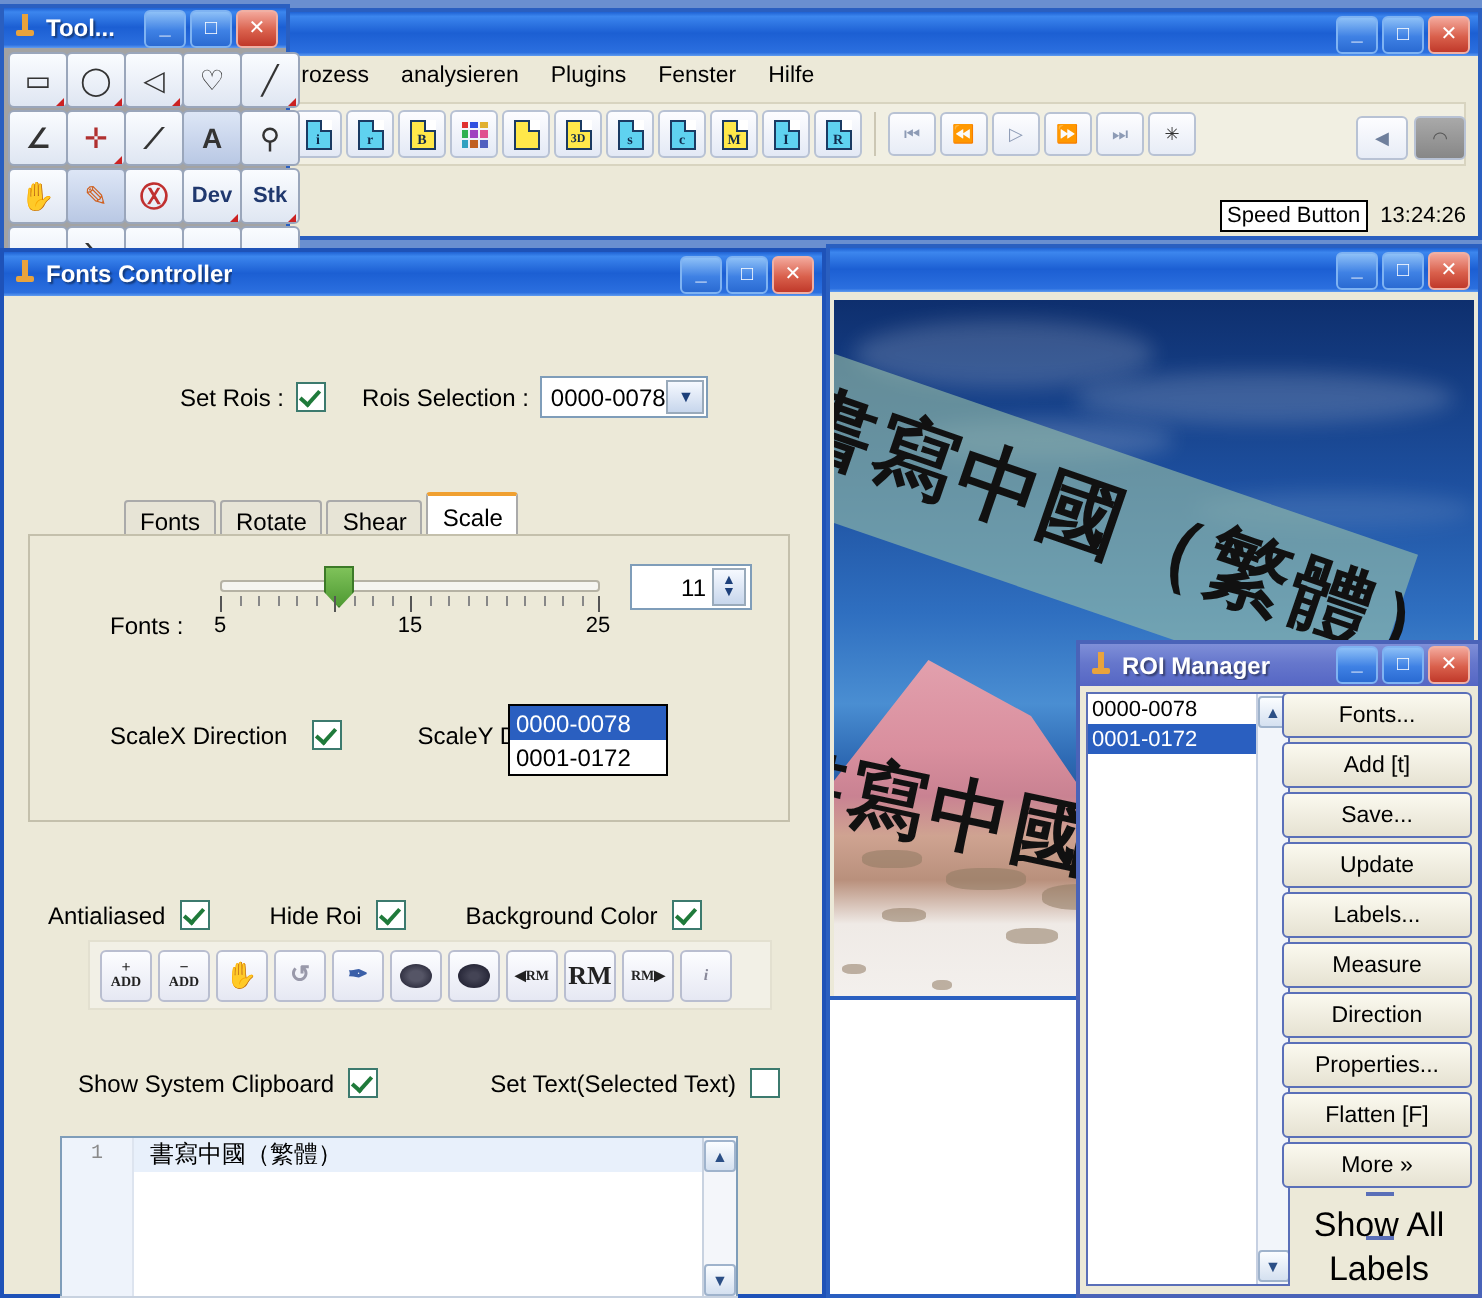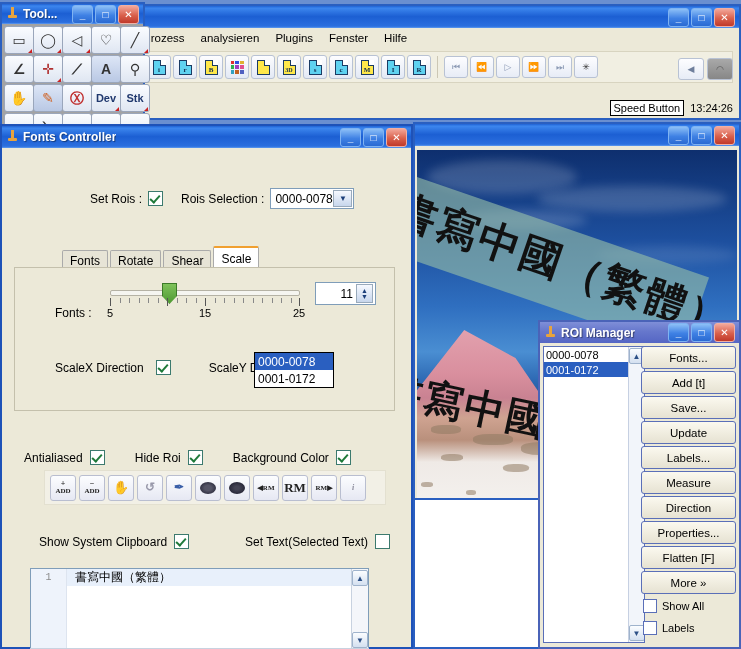--- a/index.html
+++ b/index.html
@@ -136,21 +136,21 @@
   #roi{left:538px;top:320px;width:203px;height:329px;border:2px solid #4a63b8;background:#ece9d8;}
   #roi .tbar{height:21px;background:linear-gradient(to bottom,#7f8fd8 0%,#6677cc 45%,#5566c4 100%);}
   .roilist{position:absolute;left:3px;top:24px;width:100px;bottom:4px;border:1px solid #5a6fb8;background:#fff;overflow:hidden;}
   .roiitem{height:15px;font-size:11px;padding-left:2px;display:flex;align-items:center;}
   .roiitem.sel{background:#2a5fc0;color:#fff;}
   .roisb{position:absolute;right:0;top:0;bottom:0;width:15px;background:#f2f5fa;border-left:1px solid #c6d0e2;
          display:flex;flex-direction:column;justify-content:space-between;align-items:center;padding:1px 0;}
   .roibtns{position:absolute;right:3px;top:24px;width:95px;display:flex;flex-direction:column;gap:2px;}
   .rbtn{height:21px;border:1px solid #5a6fb8;border-radius:3px;background:linear-gradient(to bottom,#fbf9ef,#e6e2d2);
         display:flex;align-items:center;justify-content:center;font-size:11.5px;}
-  .rchk{display:flex;align-items:center;gap:5px;font-size:11px;height:20px;padding-left:2px;}
+  .rchk{display:flex;align-items:center;gap:5px;font-size:17px;height:20px;padding-left:2px;flex-direction:column;}
   .cbx2{width:12px;height:12px;border:1px solid #5a6fb8;background:#fff;display:inline-block;}
 </style>
 </head>
 <body>
 
 <div class="win" id="mainwin">
   <div class="tbar">
     <div class="tbtns">
       <div class="tbtn">_</div>
       <div class="tbtn">□</div>

